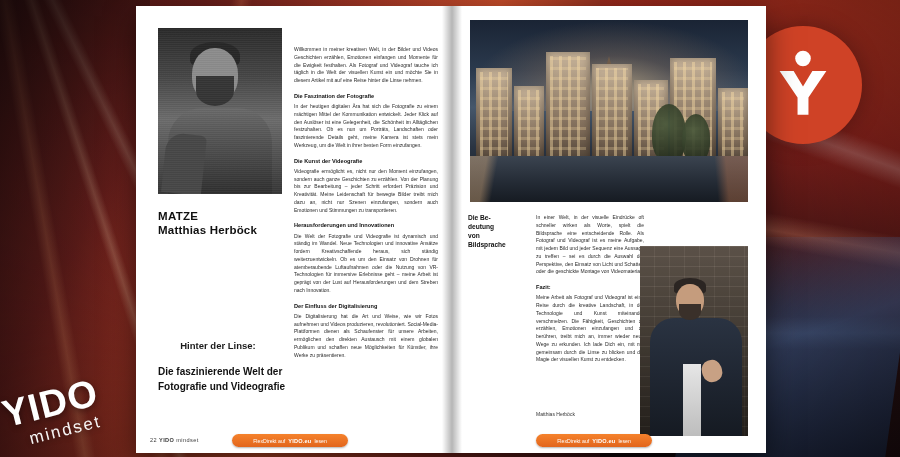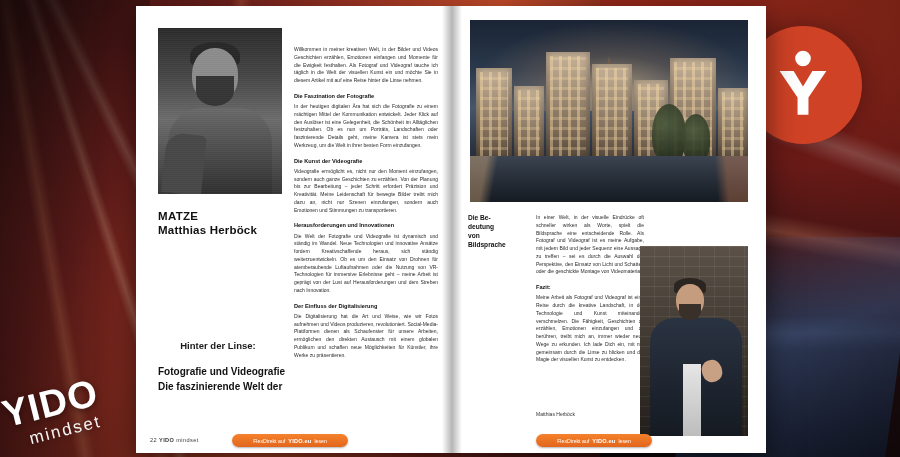--- a/index.html
+++ b/index.html
@@ -476,22 +476,22 @@
             <div class="grain"></div>
           </div>
 
           <div class="lp-name">
             <div class="n1">MATZE</div>
             <div class="n2">Matthias Herböck</div>
           </div>
 
           <div class="lp-kicker">Hinter der Linse:</div>
           <div class="lp-headline">
+            <div>Die faszinierende Welt der</div>
             <div>Fotografie und Videografie</div>
-            <div>Die faszinierende Welt der</div>
           </div>
         </div>
 
         <div class="lp-col-right">
           <p class="body-p">Willkommen in meiner kreativen Welt, in der Bilder und Videos Geschichten erzählen, Emotionen einfangen und Momente für die Ewigkeit festhalten. Als Fotograf und Videograf tauche ich täglich in die Welt der visuellen Kunst ein und möchte Sie in diesem Artikel mit auf eine Reise hinter die Linse nehmen.</p>
 
           <div class="body-h">Die Faszination der Fotografie</div>
           <p class="body-p">In der heutigen digitalen Ära hat sich die Fotografie zu einem mächtigen Mittel der Kommunikation entwickelt. Jeder Klick auf den Auslöser ist eine Gelegenheit, die Schönheit im Alltäglichen festzuhalten. Ob es nun um Porträts, Landschaften oder faszinierende Details geht, meine Kamera ist stets mein Werkzeug, um die Welt in ihrer besten Form einzufangen.</p>
 
           <div class="body-h">Die Kunst der Videografie</div>

